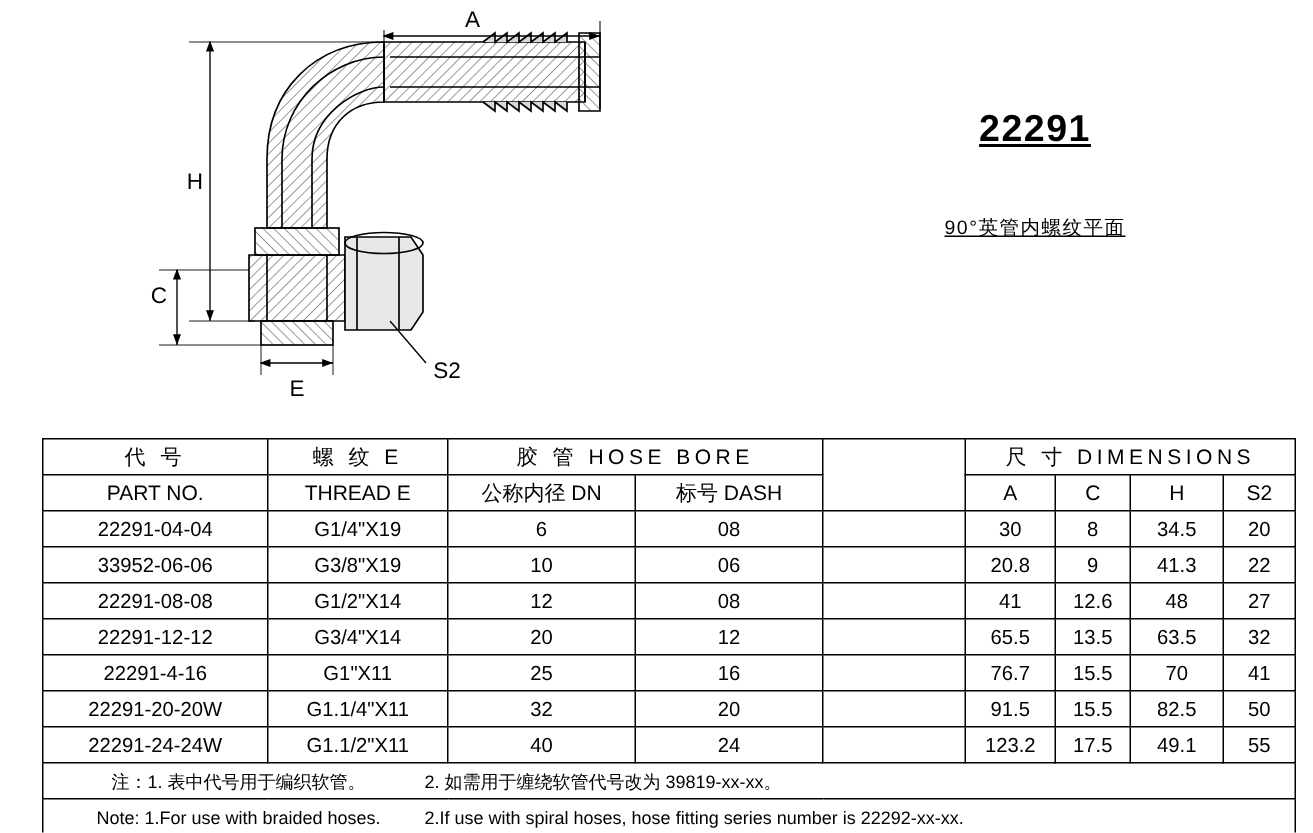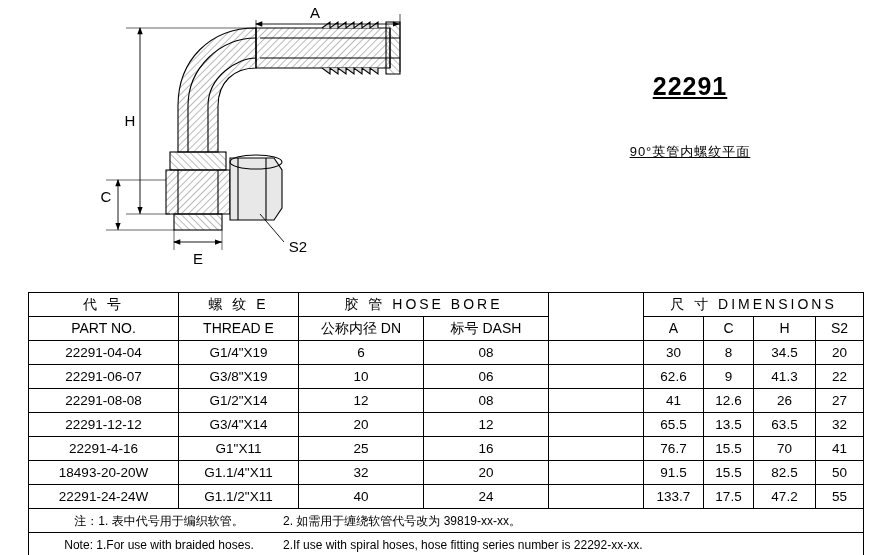--- a/index.html
+++ b/index.html
@@ -253,39 +253,39 @@
           <td>G1/4"X19</td>
           <td>6</td>
           <td>08</td>
           <td></td>
           <td>30</td>
           <td>8</td>
           <td>34.5</td>
           <td>20</td>
         </tr>
         <tr>
-          <td>22291-06-07</td>
+          <td>33952-06-06</td>
           <td>G3/8"X19</td>
           <td>10</td>
           <td>06</td>
           <td></td>
-          <td>62.6</td>
+          <td>20.8</td>
           <td>9</td>
           <td>41.3</td>
           <td>22</td>
         </tr>
         <tr>
           <td>22291-08-08</td>
           <td>G1/2"X14</td>
           <td>12</td>
           <td>08</td>
           <td></td>
           <td>41</td>
           <td>12.6</td>
-          <td>26</td>
+          <td>48</td>
           <td>27</td>
         </tr>
         <tr>
           <td>22291-12-12</td>
           <td>G3/4"X14</td>
           <td>20</td>
           <td>12</td>
           <td></td>
           <td>65.5</td>
           <td>13.5</td>
@@ -297,39 +297,39 @@
           <td>G1"X11</td>
           <td>25</td>
           <td>16</td>
           <td></td>
           <td>76.7</td>
           <td>15.5</td>
           <td>70</td>
           <td>41</td>
         </tr>
         <tr>
-          <td>18493-20-20W</td>
+          <td>22291-20-20W</td>
           <td>G1.1/4"X11</td>
           <td>32</td>
           <td>20</td>
           <td></td>
           <td>91.5</td>
           <td>15.5</td>
           <td>82.5</td>
           <td>50</td>
         </tr>
         <tr>
           <td>22291-24-24W</td>
           <td>G1.1/2"X11</td>
           <td>40</td>
           <td>24</td>
           <td></td>
-          <td>133.7</td>
+          <td>123.2</td>
           <td>17.5</td>
-          <td>47.2</td>
+          <td>49.1</td>
           <td>55</td>
         </tr>
         <tr class="note-row">
           <td colspan="9">
             <div class="note-text-row">
               <span class="n1">注：1. 表中代号用于编织软管。</span>
               <span>2. 如需用于缠绕软管代号改为 39819-xx-xx。</span>
             </div>
           </td>
         </tr>

